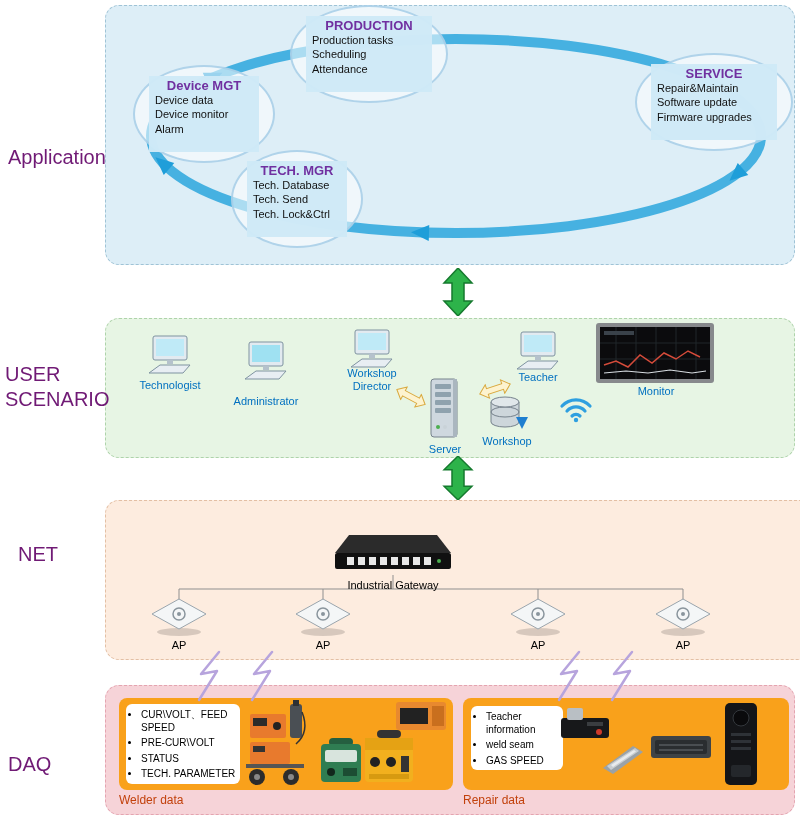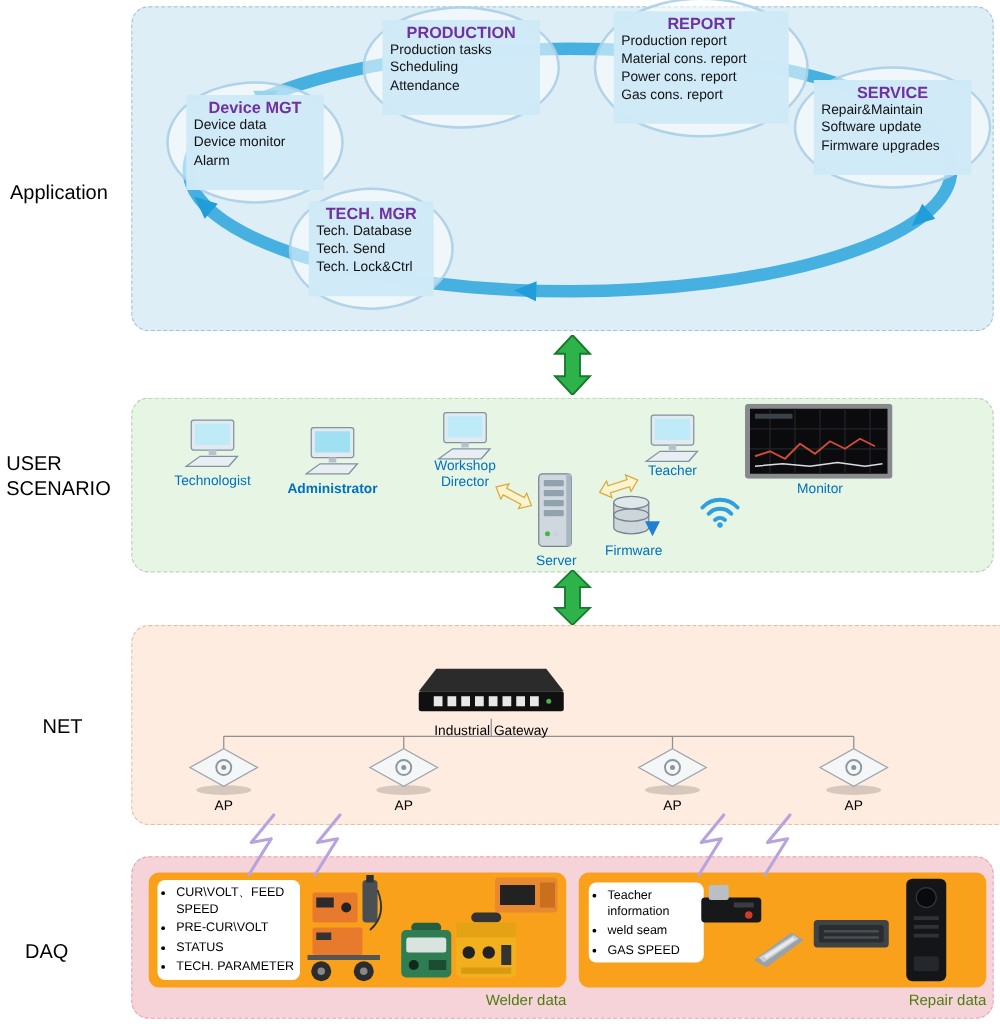--- a/index.html
+++ b/index.html
@@ -1,57 +1,57 @@
 <!DOCTYPE html>
 <html><head>
 <meta charset="utf-8">
 <style>
   * { box-sizing: border-box; margin: 0; padding: 0; }
   html,body { background:#fff; }
   .page { position:relative; width:800px; height:819px; background:#fff;
           font-family:"Liberation Sans", sans-serif; overflow:hidden; }
 
-  .layer-label { position:absolute; font-size:16px; color:#000000; z-index:6; line-height:1.25; }
+  .layer-label { position:absolute; font-size:20px; color:#701a75; z-index:6; line-height:1.25; }
 
   .panel { position:absolute; border-radius:14px; }
   .app-panel  { left:105px; top:5px;   width:690px; height:260px; background:#ddeef7; border:1px dashed #9fc3d6; }
   .user-panel { left:105px; top:318px; width:690px; height:140px; background:#e7f5e4; border:1px dashed #aed3aa; }
   .net-panel  { left:105px; top:500px; width:790px; height:160px; background:#fdecdf; border:1px dashed #e3bfa4; }
   .daq-panel  { left:105px; top:685px; width:690px; height:130px; background:#f6d3d8; border:1px dashed #e4a4b0; }
 
   .ring-svg { position:absolute; left:0; top:0; z-index:1; }
 
   .node { position:absolute; z-index:2; }
   .node::before { content:""; position:absolute; left:-16px; right:-16px; top:-11px; bottom:-11px;
                   background:rgba(255,255,255,.55); border:2px solid rgba(165,205,230,.85); border-radius:50%; }
   .node-box { position:relative; background:rgba(206,233,247,.97); padding:2px 6px 16px; }
   .node-title { font-size:13px; font-weight:bold; color:#7030a0; text-align:center; white-space:nowrap; }
   .node-item  { font-size:11px; color:#111; line-height:1.3; white-space:nowrap; }
 
   .abs { position:absolute; }
   .ulabel { position:absolute; color:#0070c0; font-size:11px; text-align:center; line-height:1.2; }
   .blabel { position:absolute; color:#000; font-size:11px; text-align:center; }
-  .caption { position:absolute; font-size:12px; color:#4d7c0f; text-align:right; }
+  .caption { position:absolute; font-size:12px; color:#c2410c; text-align:left; }
 
   .green-arrow { position:absolute; z-index:5; }
   .bolts { position:absolute; left:140px; top:648px; z-index:4; }
 
   .daq-box { position:absolute; background:#f9a11b; border-radius:8px; }
   .dlist { position:absolute; background:#fff; border-radius:6px; padding:5px 3px 3px 15px; list-style:disc; }
   .dlist li { font-size:10px; color:#000; line-height:1.25; margin-bottom:3px; }
 </style>
 </head>
 <body>
 
 <div class="page">
 
   <div class="layer-label" style="left:8px; top:145px;">Application</div>
   <div class="layer-label" style="left:5px; top:362px; width:90px;">USER SCENARIO</div>
-  <div class="layer-label" style="left:18px; top:572px;margin-left:16px;">NET</div>
-  <div class="layer-label" style="left:20px; top:752px;">DAQ</div>
+  <div class="layer-label" style="left:18px; top:542px;">NET</div>
+  <div class="layer-label" style="left:8px; top:752px;">DAQ</div>
 
   <div class="panel app-panel">
     <svg class="ring-svg" width="690" height="260" viewBox="0 0 690 260">
       <ellipse cx="350" cy="130" rx="305" ry="97" fill="none" stroke="#35aade" stroke-width="10" opacity="0.9"></ellipse>
       <g fill="#1f9ed9">
         <polygon points="0,-8 18,0 0,8" transform="translate(246,39) rotate(-7)"></polygon>
         <polygon points="0,-8 18,0 0,8" transform="translate(600,74) rotate(24)"></polygon>
         <polygon points="0,-8 18,0 0,8" transform="translate(637,163) rotate(139)"></polygon>
         <polygon points="0,-8 18,0 0,8" transform="translate(323,227) rotate(182)"></polygon>
         <polygon points="0,-8 18,0 0,8" transform="translate(63,163) rotate(221)"></polygon>
@@ -61,29 +61,20 @@
 
     <div class="node" style="left:200px; top:10px; width:126px;">
       <div class="node-box">
         <div class="node-title">PRODUCTION</div>
         <div class="node-item">Production tasks</div>
         <div class="node-item">Scheduling</div>
         <div class="node-item">Attendance</div>
       </div>
     </div>
 
-    <div class="node" style="left:385px; top:3px; width:140px;">
-      <div class="node-box">
-        <div class="node-title">REPORT</div>
-        <div class="node-item">Production report</div>
-        <div class="node-item">Material cons. report</div>
-        <div class="node-item">Power cons. report</div>
-        <div class="node-item">Gas cons. report</div>
-      </div>
-    </div>
 
     <div class="node" style="left:545px; top:58px; width:126px;">
       <div class="node-box">
         <div class="node-title">SERVICE</div>
         <div class="node-item">Repair&amp;Maintain</div>
         <div class="node-item">Software update</div>
         <div class="node-item">Firmware upgrades</div>
       </div>
     </div>
 
@@ -123,21 +114,21 @@
       <path d="M3 38 L14 30 H44 L37 38 Z" fill="#e8eef3" stroke="#7f93a0"></path>
     </svg>
     <div class="ulabel" style="left:26px; top:60px; width:76px;">Technologist</div>
 
     <svg class="abs" style="left:136px; top:22px;" width="48" height="44" viewBox="0 0 48 44">
       <rect x="7" y="1" width="34" height="24" rx="2" fill="#e2eaf0" stroke="#7f93a0"></rect>
       <rect x="10" y="4" width="28" height="17" fill="#9fe1f2"></rect>
       <rect x="21" y="25" width="6" height="4" fill="#b5c2cc"></rect>
       <path d="M3 38 L14 30 H44 L37 38 Z" fill="#e8eef3" stroke="#7f93a0"></path>
     </svg>
-    <div class="ulabel" style="left:122px; top:66px; width:76px;font-weight:bold;">Administrator</div>
+    <div class="ulabel" style="left:122px; top:76px; width:76px;">Administrator</div>
 
     <svg class="abs" style="left:242px; top:10px;" width="48" height="44" viewBox="0 0 48 44">
       <rect x="7" y="1" width="34" height="24" rx="2" fill="#e2eaf0" stroke="#7f93a0"></rect>
       <rect x="10" y="4" width="28" height="17" fill="#bfeaf7"></rect>
       <rect x="21" y="25" width="6" height="4" fill="#b5c2cc"></rect>
       <path d="M3 38 L14 30 H44 L37 38 Z" fill="#e8eef3" stroke="#7f93a0"></path>
     </svg>
     <div class="ulabel" style="left:232px; top:48px; width:68px;">Workshop Director</div>
 
     <svg class="abs" style="left:408px; top:12px;" width="48" height="44" viewBox="0 0 48 44">
@@ -166,21 +157,21 @@
       <circle cx="21" cy="50" r="2" fill="#c9d2d8"></circle>
     </svg>
     <div class="ulabel" style="left:316px; top:124px; width:46px;">Server</div>
 
     <svg class="abs" style="left:382px; top:76px;" width="40" height="38" viewBox="0 0 40 38">
       <path d="M3 7 v20 a14 5 0 0 0 28 0 v-20" fill="#cdd6db" stroke="#76828c"></path>
       <ellipse cx="17" cy="17" rx="14" ry="5" fill="none" stroke="#76828c"></ellipse>
       <ellipse cx="17" cy="7" rx="14" ry="5" fill="#e0e7ea" stroke="#76828c"></ellipse>
       <polygon points="28,22 40,22 34,34" fill="#1f7fd0"></polygon>
     </svg>
-    <div class="ulabel" style="left:372px; top:116px; width:58px;">Firmware</div>
+    <div class="ulabel" style="left:372px; top:116px; width:58px;">Workshop</div>
 
     <svg class="abs" style="left:452px; top:74px;" width="36" height="30" viewBox="0 0 36 30">
       <path d="M4 13 A 19 19 0 0 1 32 13" stroke="#2e9fe0" stroke-width="3.2" fill="none" stroke-linecap="round"></path>
       <path d="M9 18 A 12 12 0 0 1 27 18" stroke="#2e9fe0" stroke-width="3.2" fill="none" stroke-linecap="round"></path>
       <path d="M14 23 A 6 6 0 0 1 22 23" stroke="#2e9fe0" stroke-width="3.2" fill="none" stroke-linecap="round"></path>
       <circle cx="18" cy="27" r="2.2" fill="#2e9fe0"></circle>
     </svg>
 
     <svg class="abs" style="left:490px; top:4px;" width="118" height="60" viewBox="0 0 118 60">
       <rect x="0" y="0" width="118" height="60" rx="3" fill="#87898c"></rect>

